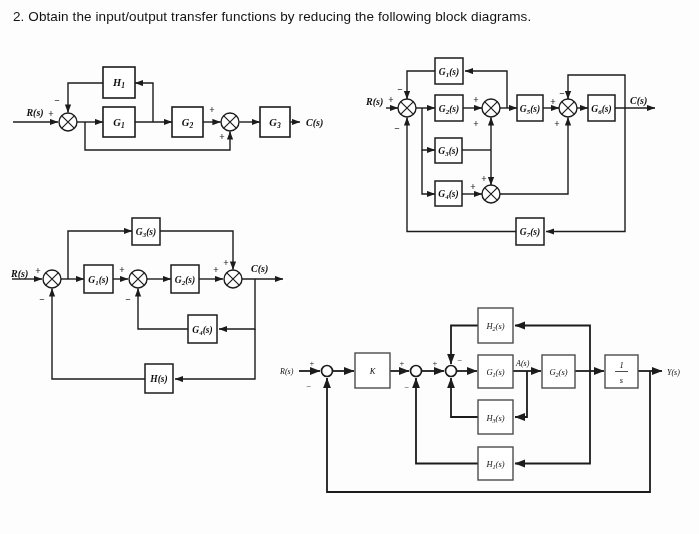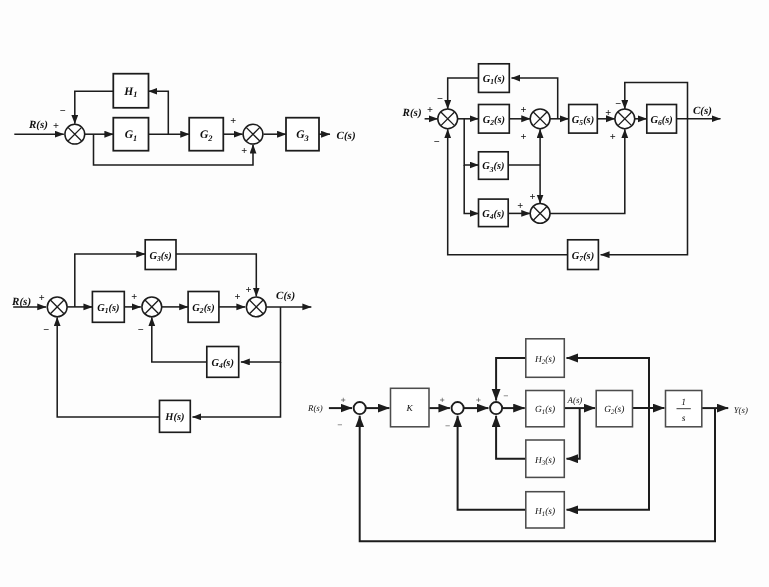--- a/index.html
+++ b/index.html
@@ -25,20 +25,21 @@
   .mid{text-anchor:middle;}
   .sign{font-family:"Liberation Serif",serif;font-weight:bold;font-size:9.5px;
         fill:#0f0f0f;text-anchor:middle;}
   .d4 .sign{font-size:8.5px;font-weight:normal;}
   .fracbar{stroke:#4c4c4c;stroke-width:1;}
 </style>
 </head>
 <body>
 
 <div class="page">
+  <div class="title">2. Obtain the input/output transfer functions by reducing the following block diagrams.</div>
 
   <svg width="699" height="534" viewBox="0 0 699 534">
     <defs>
       <marker id="ah" markerWidth="7" markerHeight="5.5" refX="5.8" refY="2.25" orient="auto">
         <path d="M0,0 L6,2.25 L0,4.5 Z" fill="#1c1c1c"></path>
       </marker>
       <g id="xj" class="jx">
         <circle r="9"></circle>
         <path d="M-6.2,-6.2 L6.2,6.2 M-6.2,6.2 L6.2,-6.2"></path>
       </g>

